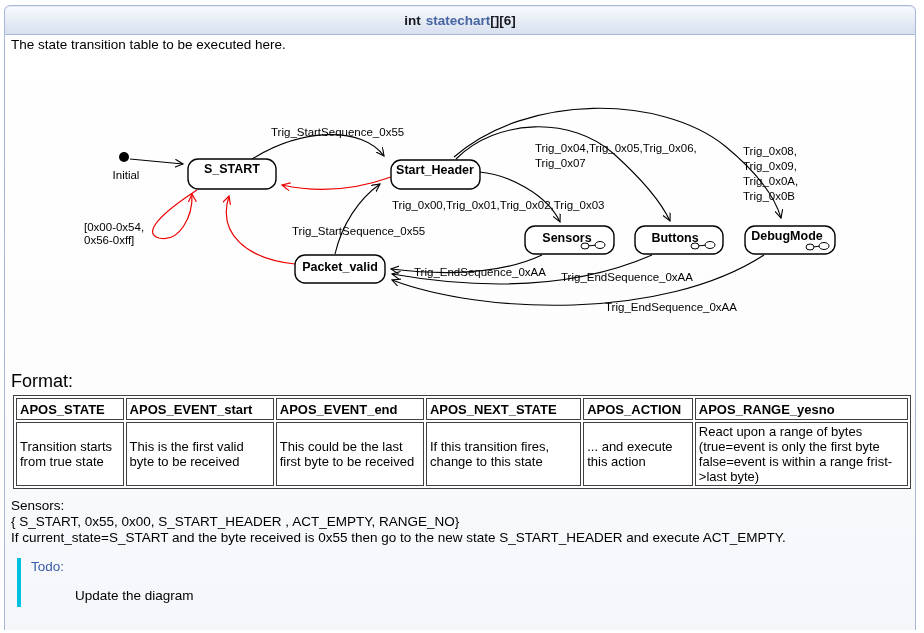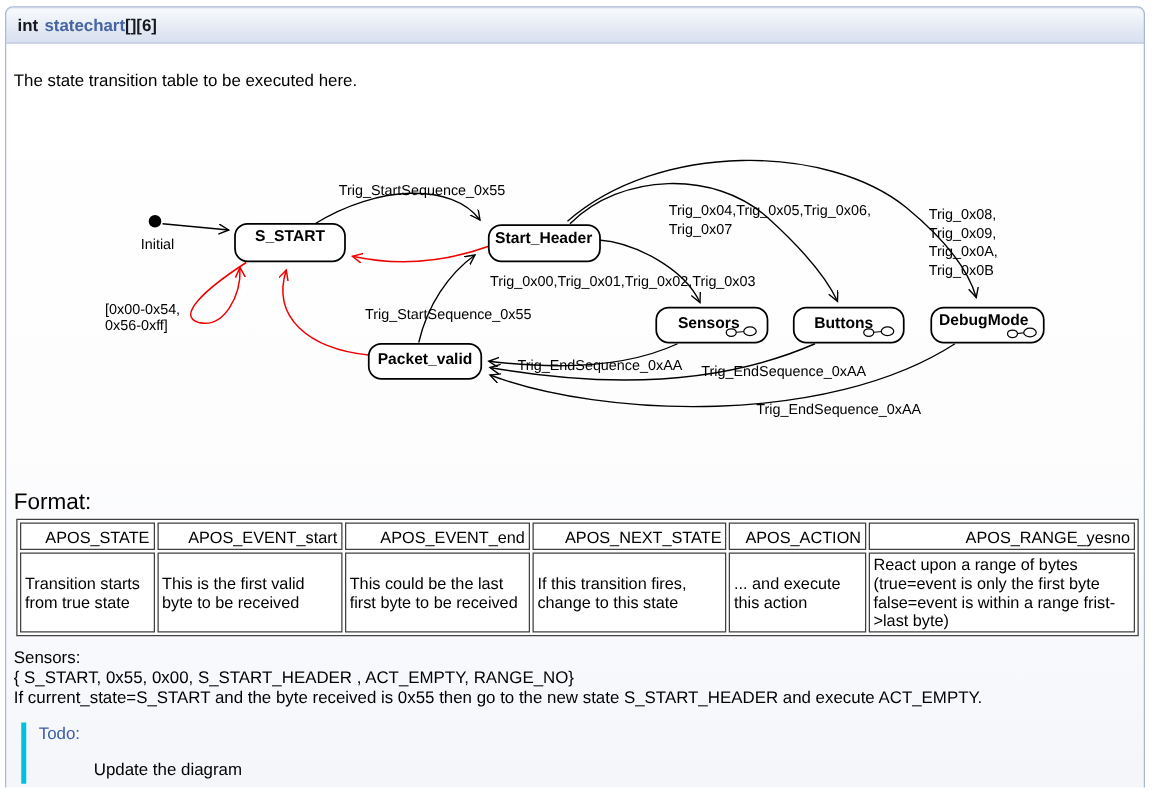--- a/index.html
+++ b/index.html
@@ -5,41 +5,42 @@
   html,body{margin:0;padding:0;background:#ffffff;font-family:"Liberation Sans",sans-serif;color:#000;}
   .page{position:relative;width:924px;height:633px;overflow:hidden;background:#fff;}
   .memitem{position:absolute;left:4px;top:5px;width:912px;}
   .memproto{
     border:1px solid #A8B8D9;
     border-radius:6px 6px 0 0;
     background:linear-gradient(to bottom,#F9FBFE 0%,#E4EAF4 60%,#D8E0F0 100%);
     padding:7px 9px 6px 9px;
     font-weight:bold;font-size:13.5px;color:#16191f;
     box-shadow:0 1px 1px rgba(180,190,210,0.3) inset;
+    text-align:center;
   }
   .mem-type{margin-right:5px;}
   a.mlink{color:#4665A2;text-decoration:none;font-weight:bold;cursor:pointer;}
   .memdoc{
     border-left:1px solid #A8B8D9;border-right:1px solid #A8B8D9;
     background:linear-gradient(to bottom,#FFFFFF 0%,#FDFDFE 55%,#F4F6FA 100%);
     height:595px;padding:0 6px;overflow:hidden;
   }
   .memdoc p{margin:0;font-size:13.5px;color:#000;}
-  .p1{padding-top:22px;}
+  .p1{padding-top:2px;}
   .p2{padding-top:12px;}
   .diagram{display:block;margin:2px 0 0 -4px;}
   .fmt{margin-top:9px;font-size:18px;}
   table.doxtable{
     border:1px solid #404040;border-collapse:separate;border-spacing:2px;
     margin:3px 0 0 2px;width:898px;table-layout:fixed;background:#fff;
   }
   table.doxtable th,table.doxtable td{
     border:1px solid #404040;font-size:13px;padding:1px 3px;background:#fff;
   }
-  table.doxtable th{font-weight:normal;text-align:right;height:18px;}
+  table.doxtable th{font-weight:bold;text-align:left;height:18px;}
   table.doxtable td{vertical-align:middle;height:60px;line-height:15px;}
   .example{margin-top:9px;font-size:13.5px;line-height:16px;}
   .explain{margin-top:13px;font-size:13.5px;}
   dl.todo{margin:13px 0 0 6px;padding:1px 0 4px 10px;border-left:4px solid #00C0E0;}
   dl.todo dt{font-weight:normal;font-size:13.5px;color:#3A5BA9;}
   dl.todo dd{margin:14px 0 0 44px;font-size:13.5px;color:#000;}
   svg text{font-family:"Liberation Sans",sans-serif;}
   .tlabel{font-size:11.5px;fill:#000;}
   .slabel{font-size:12.5px;font-weight:bold;fill:#000;}
   .sbox{fill:#ffffff;stroke:#000;stroke-width:1.4;}

